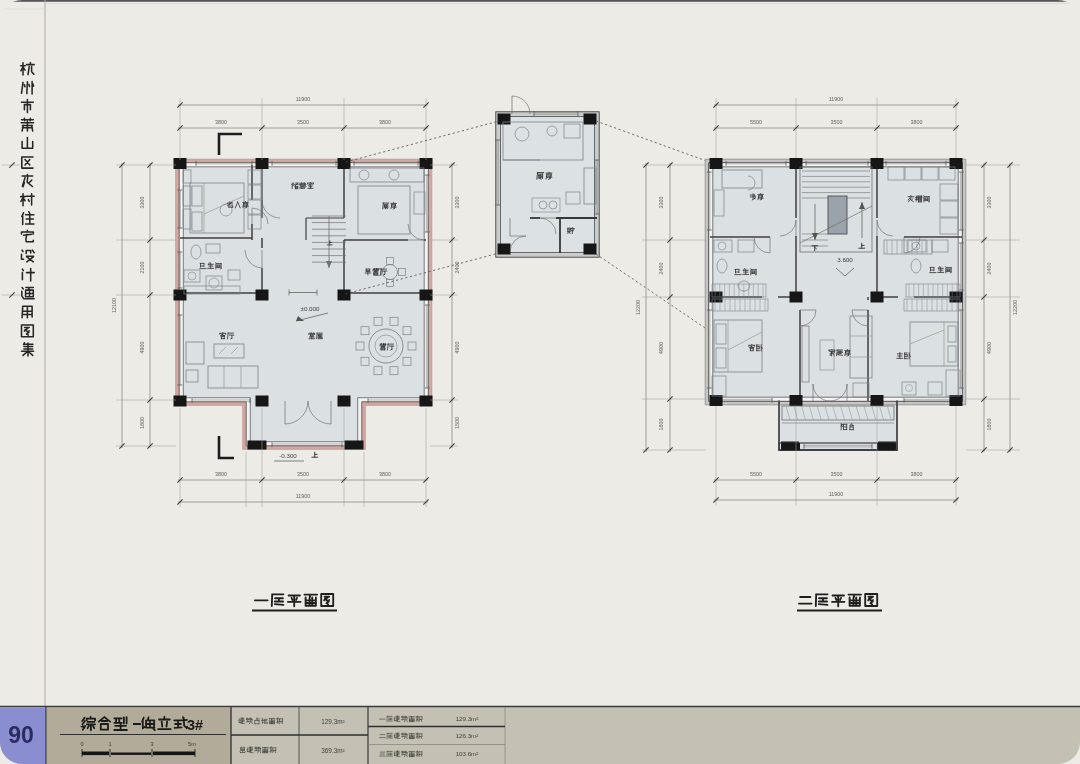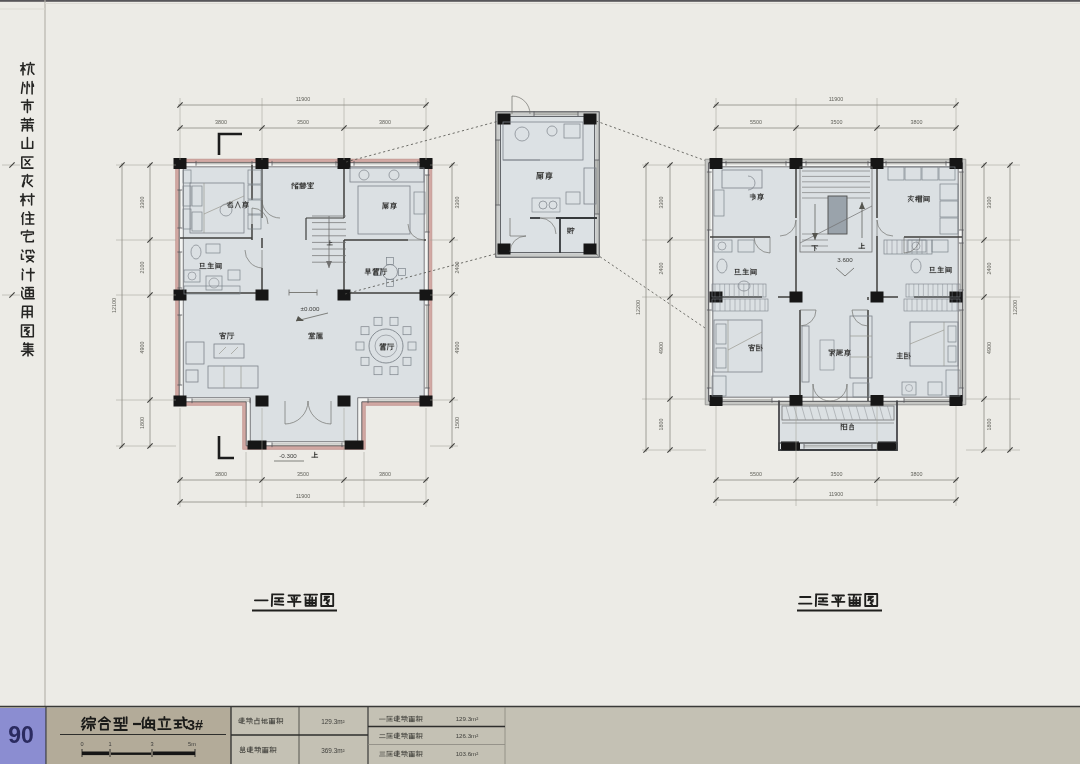--- a/index.html
+++ b/index.html
@@ -1,12 +1,12 @@
 <!DOCTYPE html>
-<html><head><meta charset="utf-8"><style>html,body{margin:0;padding:0;background:#ecebe6;}#pg{position:relative;width:1080px;height:764px;overflow:hidden;background:#ecebe6;font-family:"Liberation Sans",sans-serif;}</style></head><body>
+<html><head><meta charset="utf-8"><style>html,body{margin:0;padding:0;background:#ecebe6;}#pg{position:relative;width:1080px;height:764px;overflow:hidden;background:#ecebe6;font-family:"Liberation Sans",sans-serif;border-radius:22px;}</style></head><body>
 <div id="pg">
 <svg width="1080" height="764" viewBox="0 0 1080 764">
 
 <rect x="0.0" y="0.0" width="1080.0" height="1.8" fill="#57565a"></rect>
 
 <line x1="45.0" y1="0.0" x2="45.0" y2="707.0" stroke="#b2afa7" stroke-width="1.10"></line>
 
 <line x1="45.0" y1="3.5" x2="1080.0" y2="3.5" stroke="#dbd9d2" stroke-width="0.90"></line>
 <line x1="0.0" y1="9.0" x2="45.0" y2="9.0" stroke="#dbd9d2" stroke-width="0.90"></line>
 

